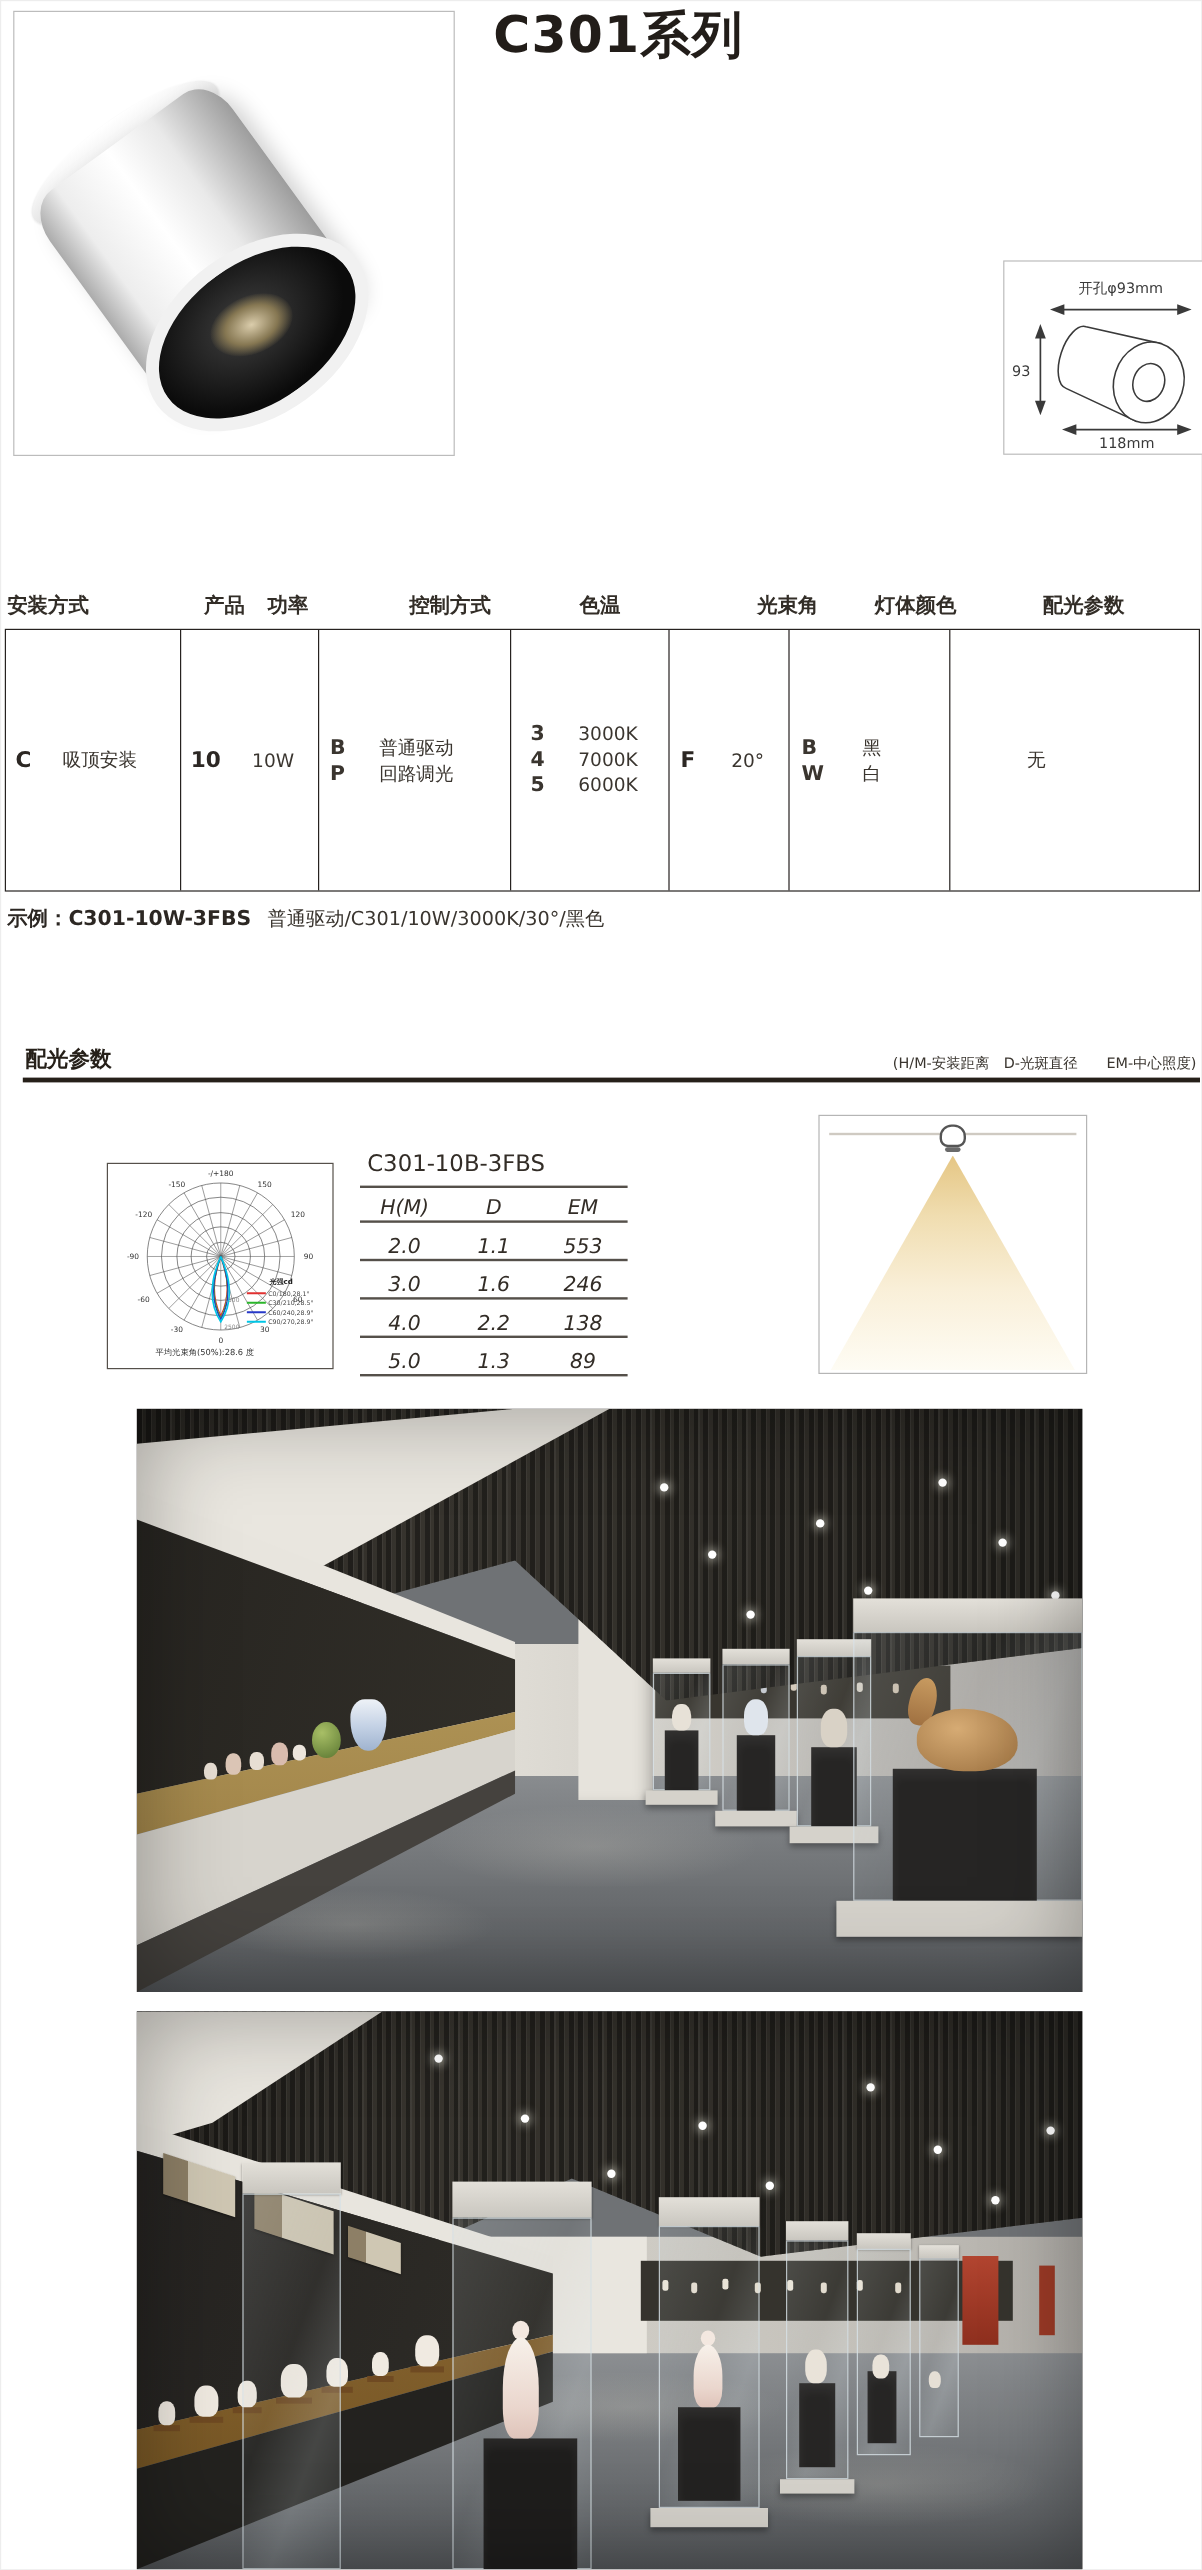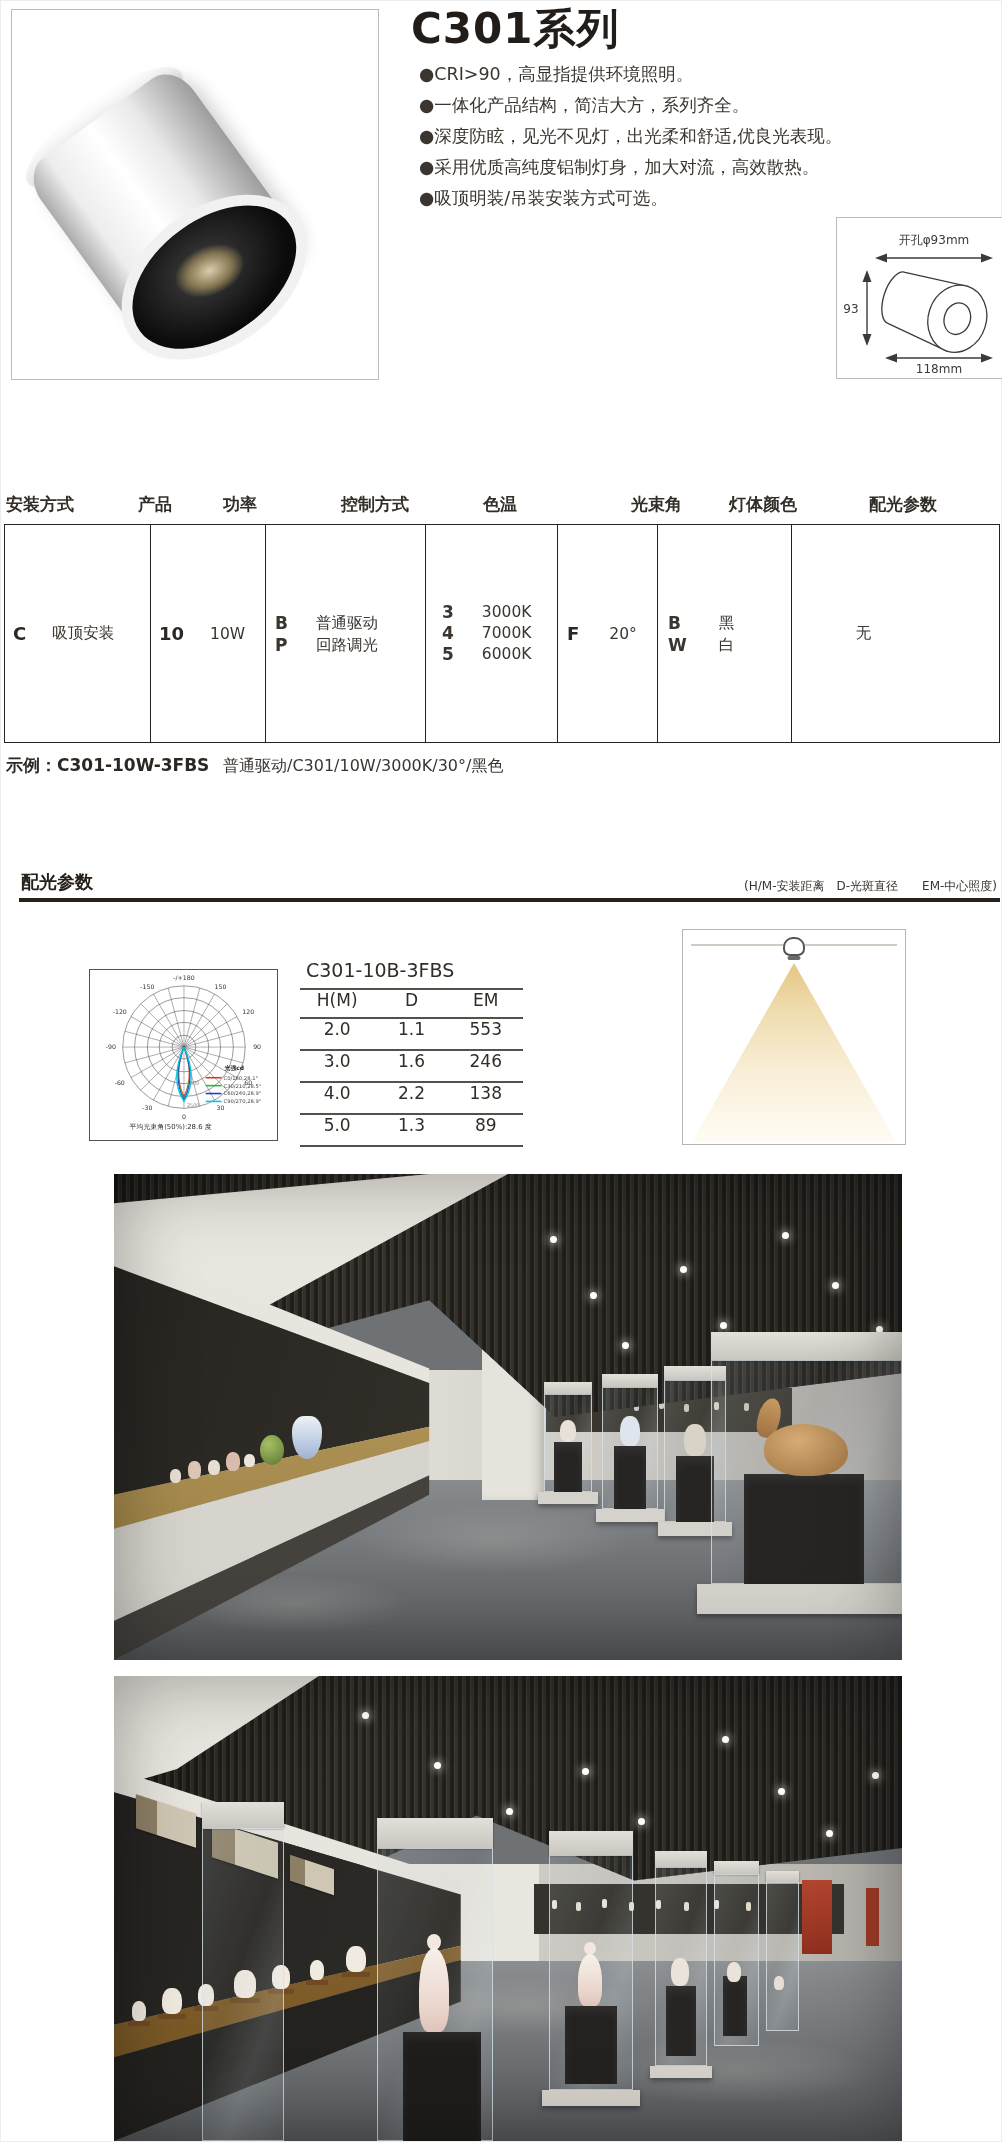--- a/index.html
+++ b/index.html
@@ -46,21 +46,21 @@
   .example-label{left:5px;top:753px;font-size:17px;font-weight:bold;color:#2c2723;}
   .example-value{left:222px;top:755px;font-size:16px;}
 
   
   .section-title{left:20px;top:869px;font-size:18px;font-weight:bold;color:#262019;}
   .section-note{right:4px;top:877px;font-size:12px;color:#3a352f;}
   .section-rule{left:18px;top:897px;width:981px;height:3.5px;background:#262019;}
   .polar-box{left:88px;top:968px;width:187px;height:170px;border:1px solid #55504a;background:#fff;}
   .pm-title{left:299px;top:958px;width:223px;font-size:19px;color:#332d27;padding-left:6px;box-sizing:border-box;}
   .pm-table{left:299px;top:987px;width:223px;border-top:2px solid #55504a;}
-  .pm-row{display:flex;border-bottom:2px solid #55504a;height:30px;align-items:flex-start;}
+  .pm-row{display:flex;border-bottom:2px solid #55504a;height:30px;align-items:flex-end;font-style:italic;}
   .pm-row.head{height:27px;}
   .pm-cell{width:33.33%;text-align:center;font-size:17px;color:#332d27;}
   .cone-box{left:681px;top:928px;width:222px;height:214px;border:1px solid #b5b5b5;background:#fff;overflow:hidden;}
   .cone-ceiling-line{position:absolute;left:8px;right:8px;top:14px;height:2px;background:#cfcac2;}
   .cone-lamp{position:absolute;left:50%;top:7px;transform:translateX(-50%);width:22px;height:19px;border:2.5px solid #555;border-radius:10px 10px 7px 7px;background:#fff;box-sizing:border-box;}
   .cone-lamp-base{position:absolute;left:50%;top:26px;transform:translateX(-50%);width:13px;height:4px;background:#6a6a6a;border-radius:2px;}
   .cone-beam{position:absolute;left:9px;right:9px;top:33px;bottom:2px;clip-path:polygon(50% 0%,100% 100%,0% 100%);background:linear-gradient(180deg,#e5c684 0%,#f0ddb0 28%,#f9efd8 62%,#fefcf4 100%);}
 
   
   .photo{width:788px;background:#232220;overflow:hidden;}
@@ -114,27 +114,20 @@
     <div class="lamp">
       <div class="lamp-cap"></div>
       <div class="lamp-body"></div>
       <div class="lamp-face">
         <div class="lamp-led"></div>
       </div>
     </div>
   </div>
 
   <h1 class="abs title">C301系列</h1>
-  <ul class="abs bullets">
-    <li>●CRI&gt;90，高显指提供环境照明。</li>
-    <li>●一体化产品结构，简洁大方，系列齐全。</li>
-    <li>●深度防眩，见光不见灯，出光柔和舒适,优良光表现。</li>
-    <li>●采用优质高纯度铝制灯身，加大对流，高效散热。</li>
-    <li>●吸顶明装/吊装安装方式可选。</li>
-  </ul>
 
   <div class="abs dim-box">
     <svg width="163" height="158" viewBox="0 0 163 158">
       <text x="97" y="26" font-size="12" text-anchor="middle" fill="#3a3a3a">开孔φ93mm</text>
       <g stroke="#3a3a3a" stroke-width="1.4">
         <line x1="48" y1="40" x2="146" y2="40"></line>
       </g>
       <polygon points="38,40 50,35.5 50,44.5" fill="#3a3a3a"></polygon>
       <polygon points="156,40 144,35.5 144,44.5" fill="#3a3a3a"></polygon>
       <text x="14" y="95" font-size="12" text-anchor="middle" fill="#3a3a3a">93</text>
@@ -147,21 +140,21 @@
         <ellipse cx="122" cy="94" rx="13" ry="16"></ellipse>
       </g>
       <line x1="58" y1="140" x2="146" y2="140" stroke="#3a3a3a" stroke-width="1.4"></line>
       <polygon points="48,140 60,135.5 60,144.5" fill="#3a3a3a"></polygon>
       <polygon points="156,140 144,135.5 144,144.5" fill="#3a3a3a"></polygon>
       <text x="102" y="155" font-size="12" text-anchor="middle" fill="#3a3a3a">118mm</text>
     </svg>
   </div>
 
   <span class="h-spec" style="left:5px;">安装方式</span>
-  <span class="h-spec" style="left:137px;">产品</span>
+  <span class="h-spec" style="left:169px;">产品</span>
   <span class="h-spec" style="left:222px;">功率</span>
   <span class="h-spec" style="left:340px;">控制方式</span>
   <span class="h-spec" style="left:482px;">色温</span>
   <span class="h-spec" style="left:630px;">光束角</span>
   <span class="h-spec" style="left:728px;">灯体颜色</span>
   <span class="h-spec" style="left:868px;">配光参数</span>
 
   <div class="abs spec-table">
     <div class="cell c1">
       <span class="codeb">C</span>

